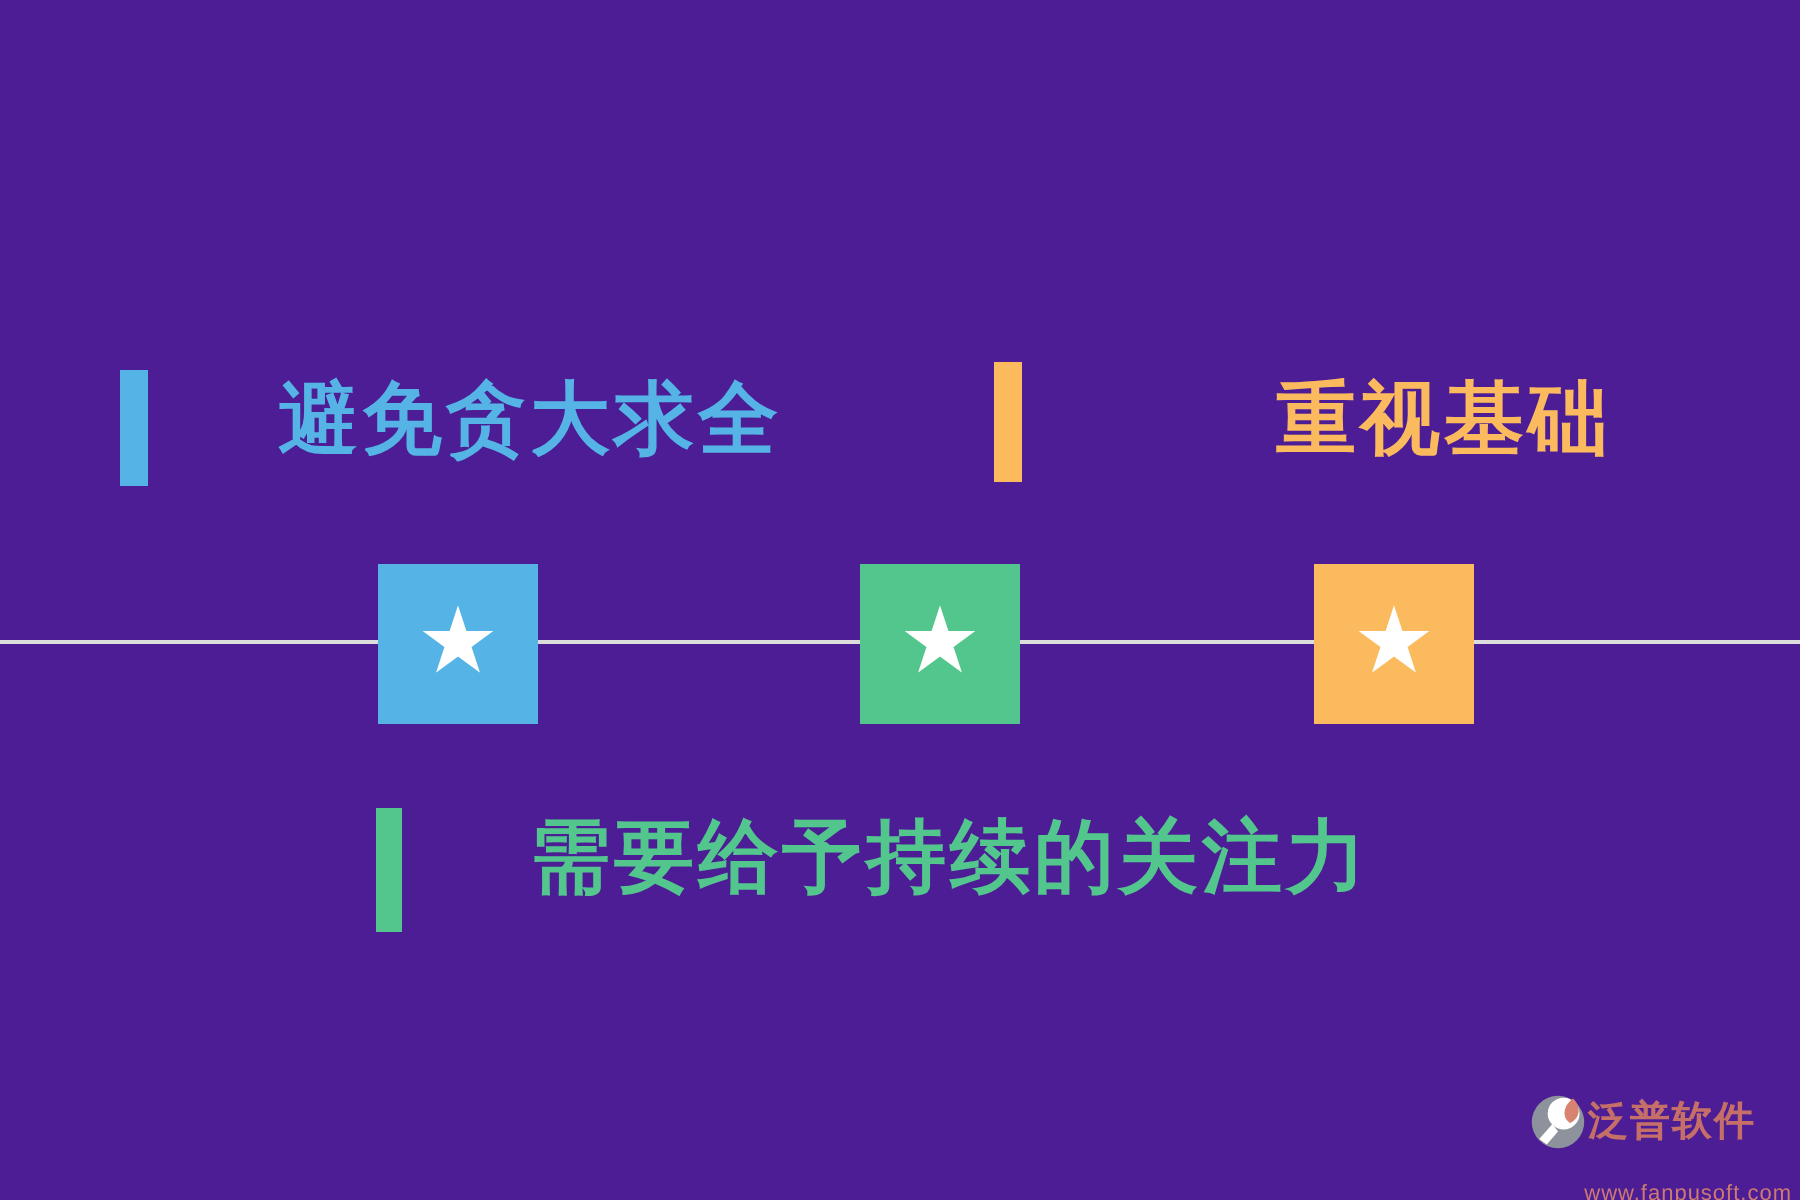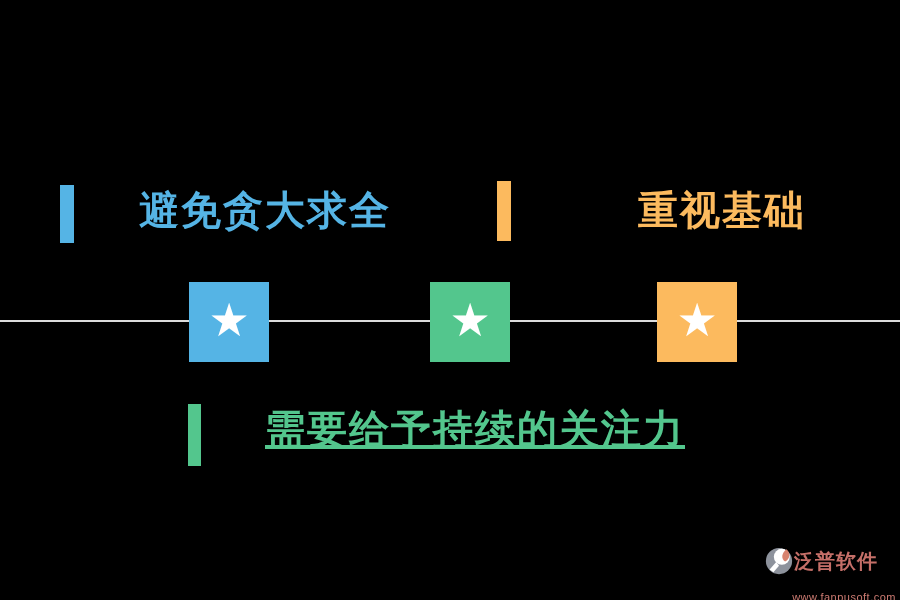--- a/index.html
+++ b/index.html
@@ -3,21 +3,21 @@
 <meta charset="utf-8">
 <style>
   * { margin: 0; padding: 0; box-sizing: border-box; }
   html, body { background: #ffffff; }
   body { font-family: "Liberation Sans", "DejaVu Sans", sans-serif; }
 
   .canvas {
     position: relative;
     width: 900px;
     height: 600px;
-    background: #000000;
+    background: #4c1d95;
     overflow: hidden;
   }
 
   
   .timeline-line {
     position: absolute;
     left: 0;
     right: 0;
     top: 320px;
     height: 2px;
@@ -37,21 +37,21 @@
     font-size: 40px;
     font-weight: bold;
     letter-spacing: 2px;
     line-height: 46px;
     text-align: center;
     white-space: nowrap;
     z-index: 1;
   }
   .title-blue   { left: 80px;  top: 187px; width: 370px; color: #55b4e5; }
   .title-orange { left: 537px; top: 187px; width: 370px; color: #fcba5e; }
-  .title-green  { left: 240px; top: 406px; width: 470px; color: #53c68d; text-decoration: underline; }
+  .title-green  { left: 240px; top: 406px; width: 470px; color: #53c68d; }
 
   
   .milestone {
     position: absolute;
     top: 282px;
     width: 80px;
     height: 80px;
     display: flex;
     align-items: center;
     justify-content: center;

